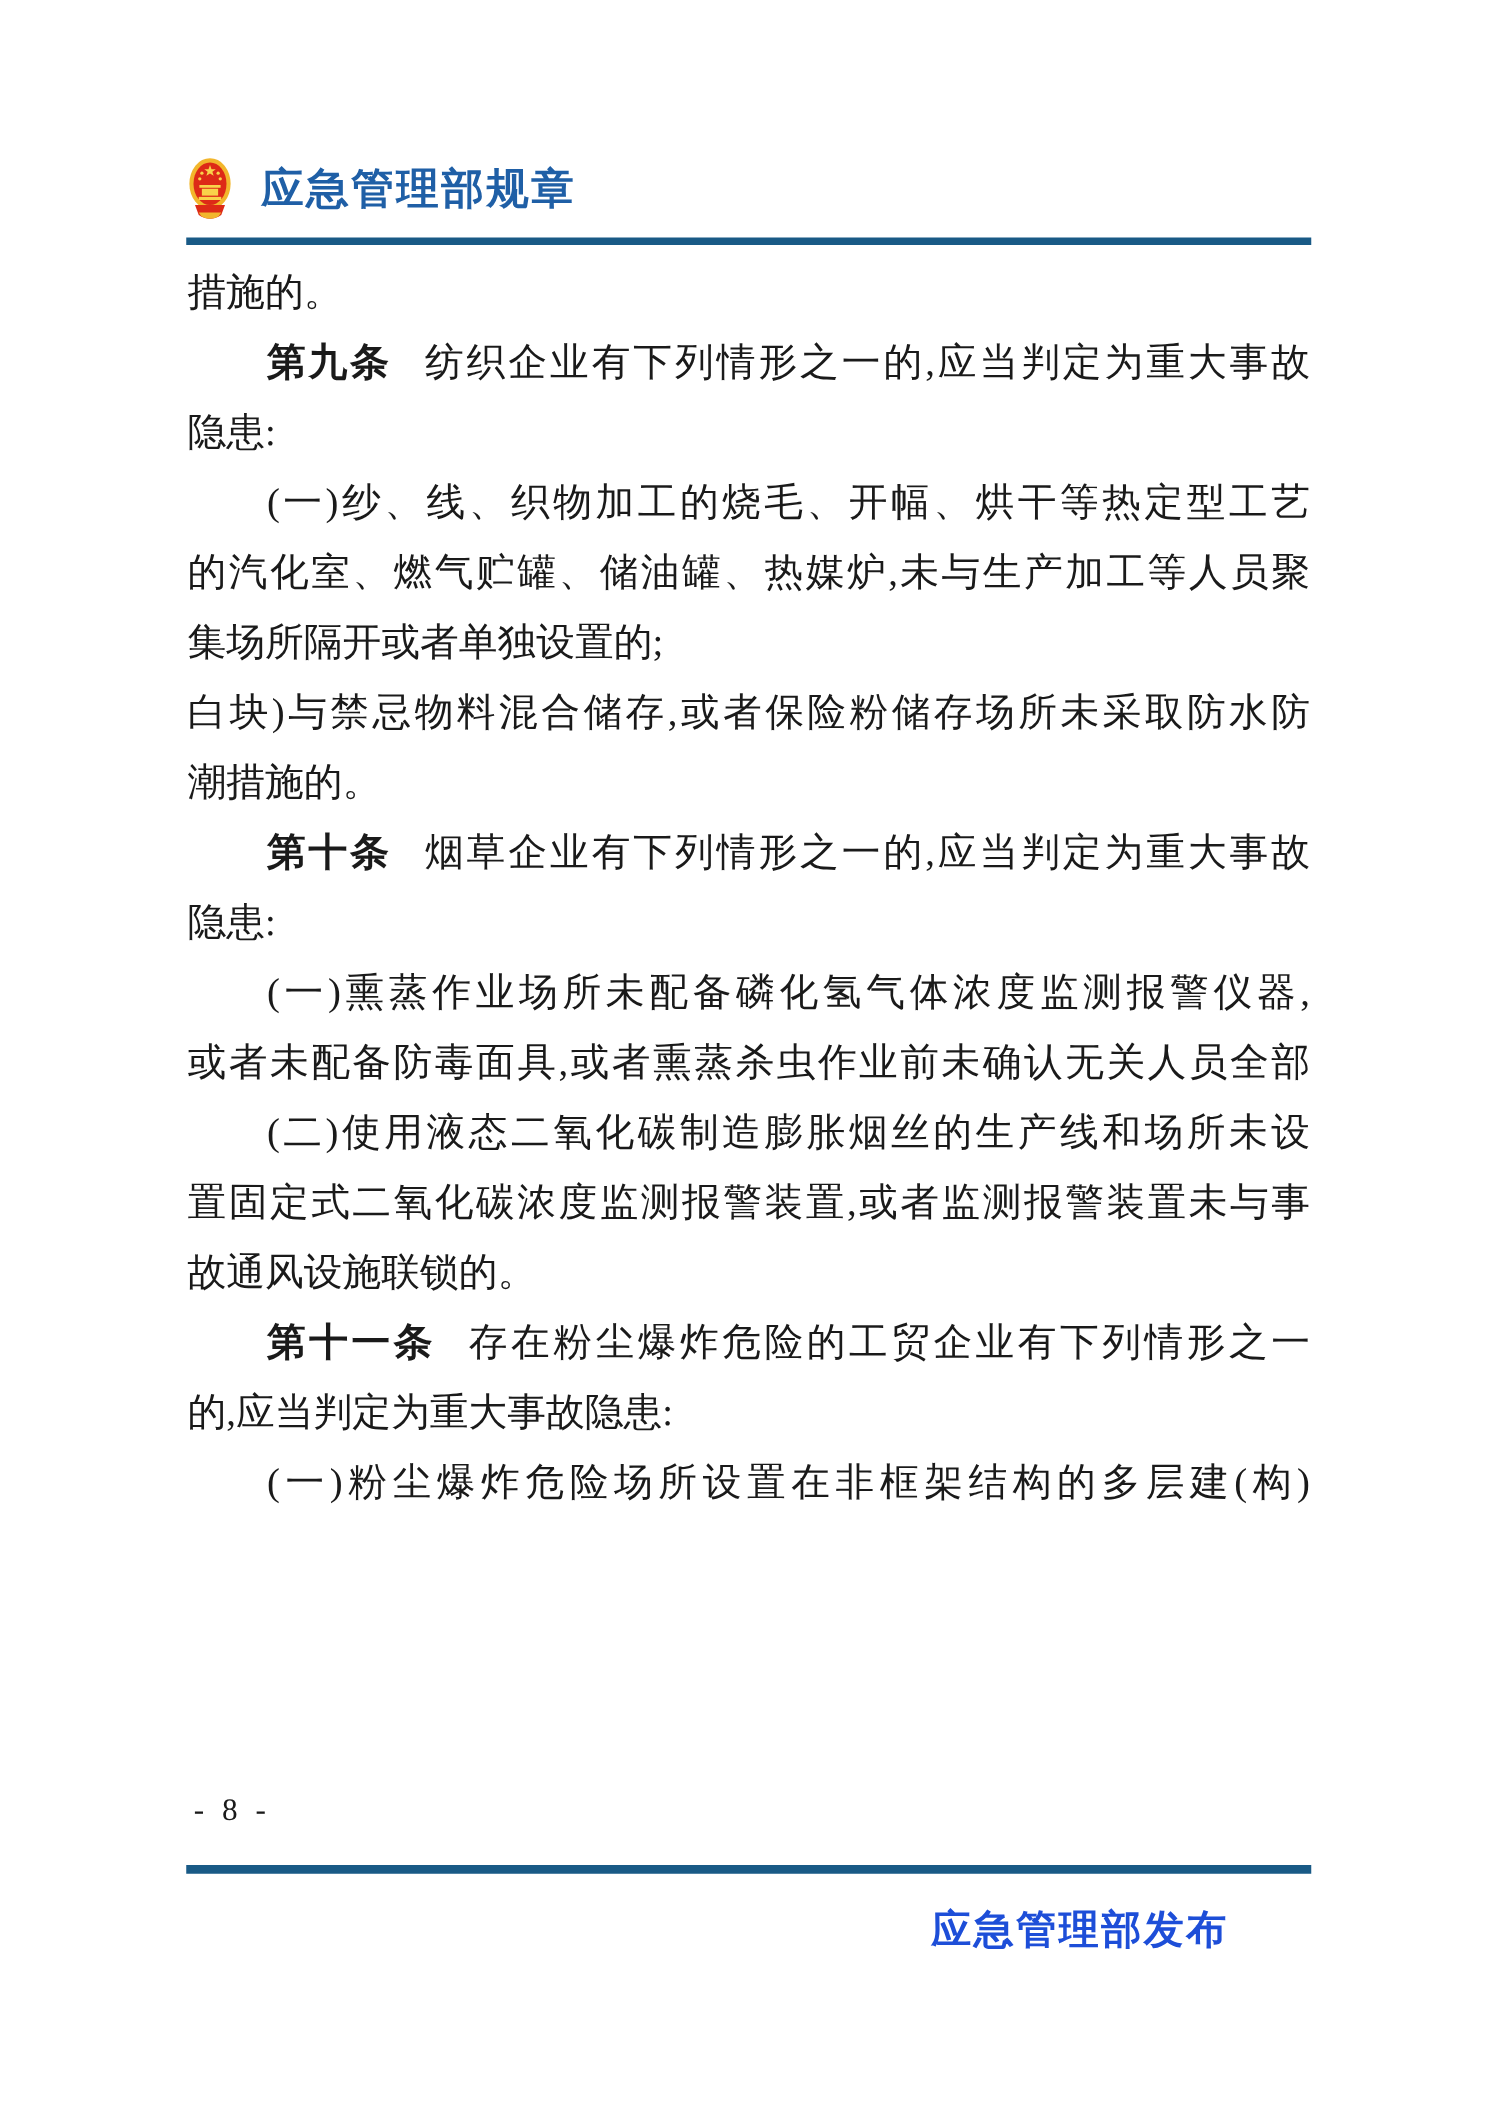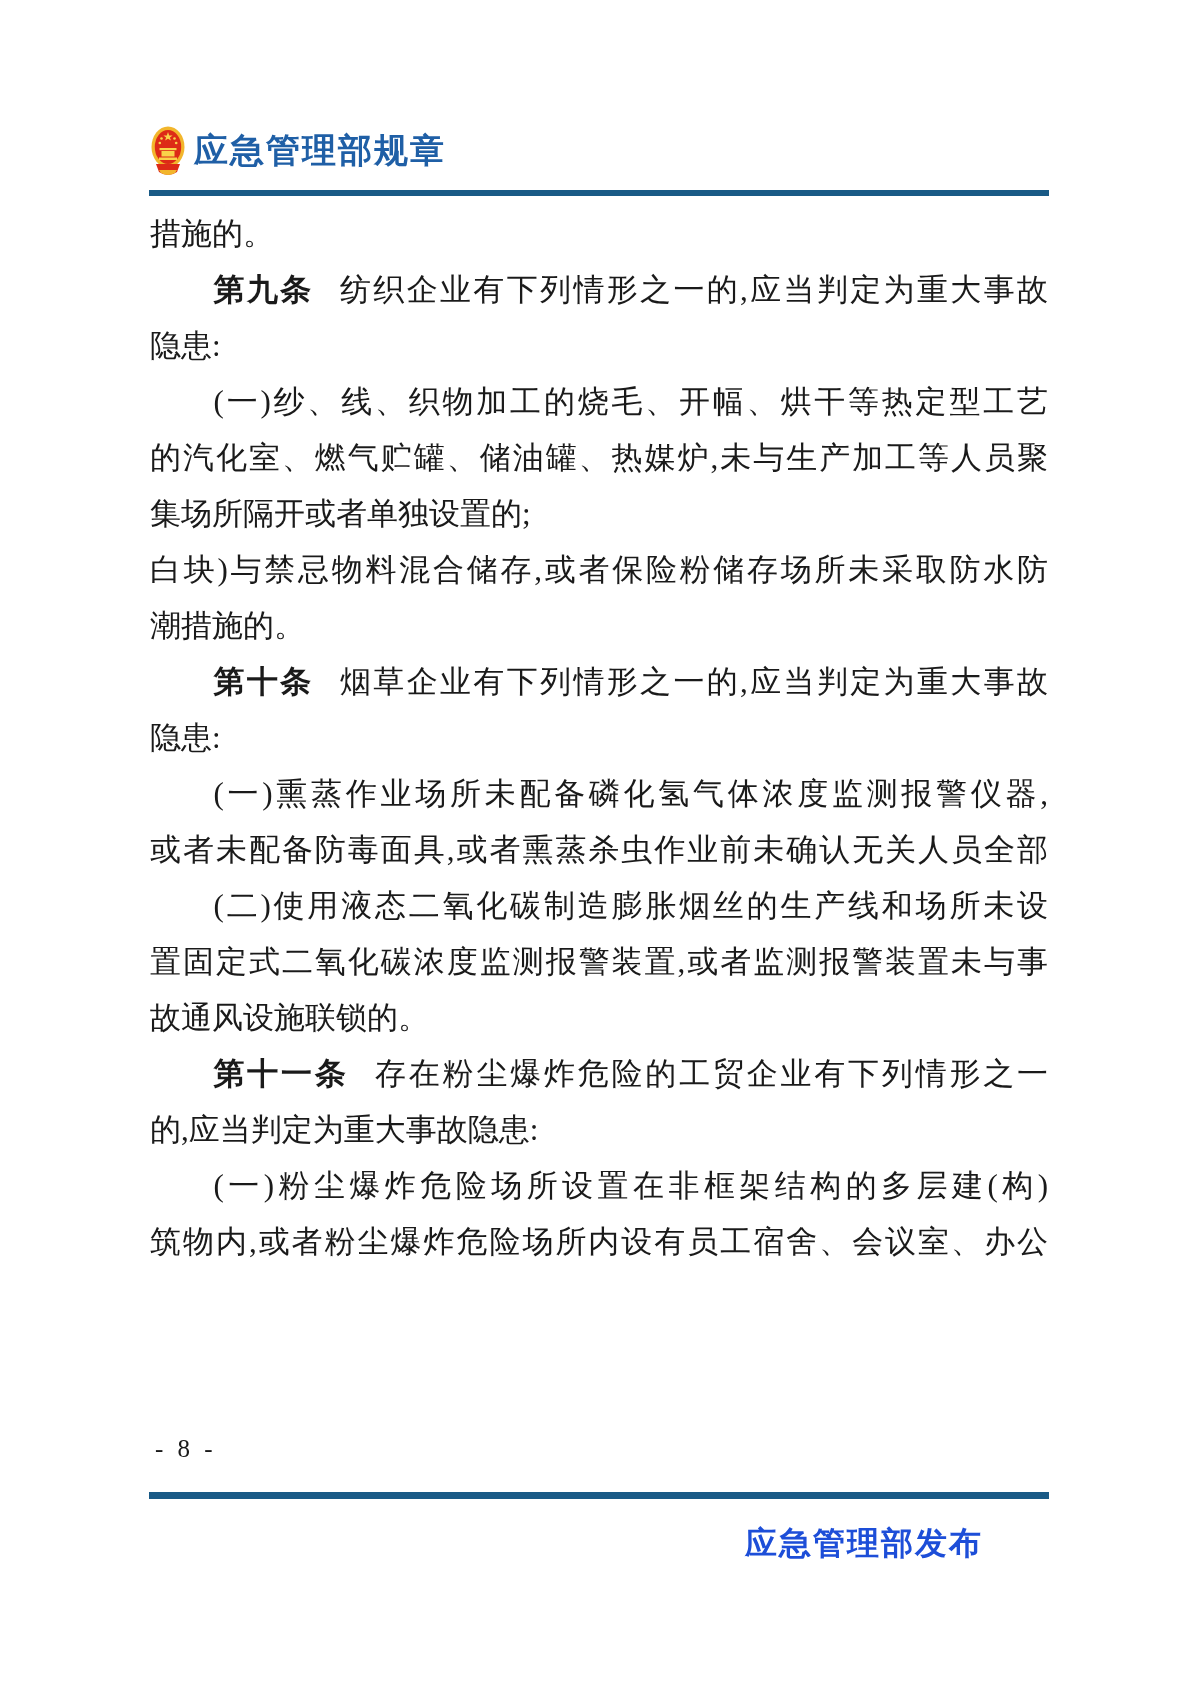--- a/index.html
+++ b/index.html
@@ -12,21 +12,21 @@
     font-family: "Liberation Serif", "DejaVu Serif", serif;
     color: #1a1a1a;
   }
   
   .header {
     position: absolute;
     left: 151px;
     top: 126px;
     display: flex;
     align-items: center;
-    gap: 9px;
+    gap: 24px;
   }
   .emblem { width: 34px; height: 50px; flex: 0 0 auto; }
   .header-title {
     font-family: "Liberation Sans", "DejaVu Sans", sans-serif;
     font-weight: 700;
     font-size: 34px;
     letter-spacing: 2px;
     color: #1f5fa6;
     white-space: nowrap;
   }
@@ -122,21 +122,20 @@
       <div class="line justify indent"><span class="art">第十条</span>烟草企业有下列情形之一的,应当判定为重大事故</div>
       <div class="line">隐患:</div>
       <div class="line justify indent">(一)熏蒸作业场所未配备磷化氢气体浓度监测报警仪器,</div>
       <div class="line justify">或者未配备防毒面具,或者熏蒸杀虫作业前未确认无关人员全部</div>
       <div class="line justify indent">(二)使用液态二氧化碳制造膨胀烟丝的生产线和场所未设</div>
       <div class="line justify">置固定式二氧化碳浓度监测报警装置,或者监测报警装置未与事</div>
       <div class="line">故通风设施联锁的。</div>
       <div class="line justify indent"><span class="art">第十一条</span>存在粉尘爆炸危险的工贸企业有下列情形之一</div>
       <div class="line">的,应当判定为重大事故隐患:</div>
       <div class="line justify indent">(一)粉尘爆炸危险场所设置在非框架结构的多层建(构)</div>
-      <div class="line justify">筑物内,或者粉尘爆炸危险场所内设有员工宿舍、会议室、办公</div>
     </div>
 
   <div class="page-number">- 8 -</div>
 
   <div class="rule rule-bottom"></div>
 
   <div class="publisher">应急管理部发布</div>
 
 </div>
 

